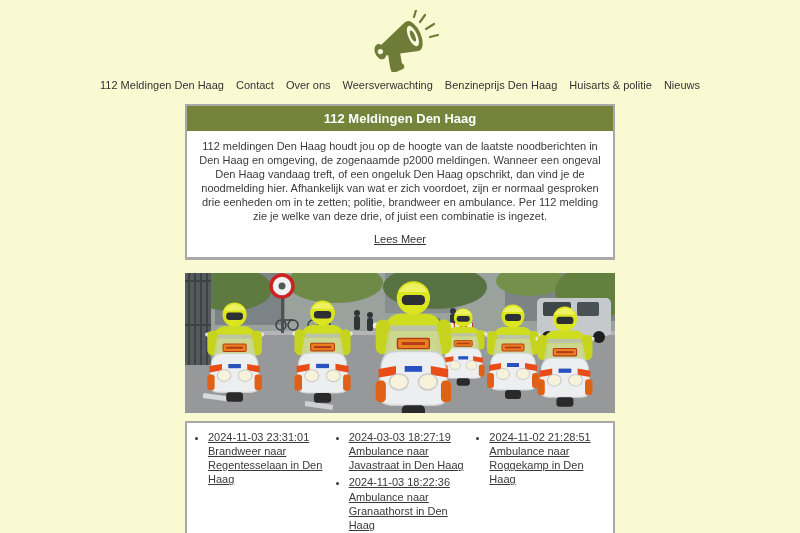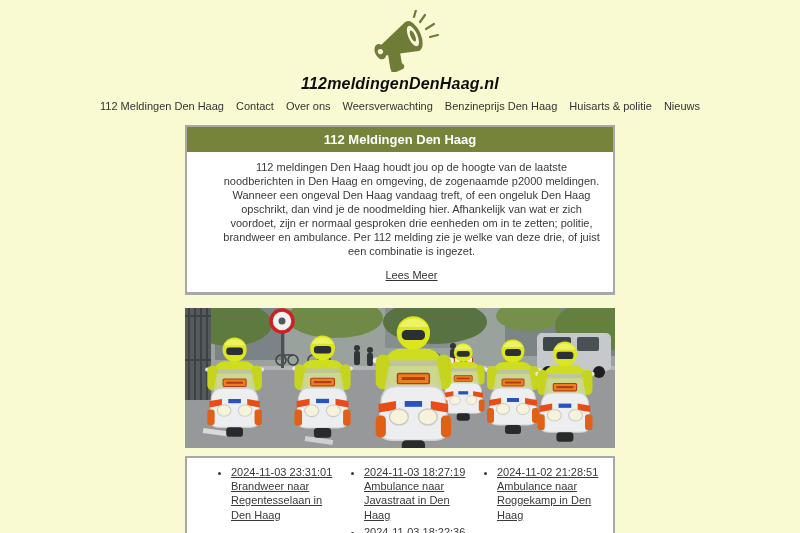--- a/index.html
+++ b/index.html
@@ -20,21 +20,21 @@
   nav.main-nav a{color:#333;text-decoration:none;margin:0 6px;}
   main{width:430px;margin:13px auto 0;}
   .box{background:#fff;border:2px solid #a8a8a8;border-bottom-width:3px;}
   .box-header{
     background:#75833B;color:#fff;
     font-weight:bold;font-size:13px;text-align:center;
     padding:5px 0;
   }
   .box-body{
     padding:8px 12px 10px;
-    font-size:11px;line-height:1.28;color:#3a3a3a;text-align:center;margin-left:23px;
+    font-size:11px;line-height:1.28;color:#3a3a3a;text-align:center;
   }
   .read-more{display:inline-block;margin-top:9px;color:#333;text-decoration:underline;}
   .photo{display:block;margin:13px 0 8px;}
   .p2000-body{padding:7px 6px 10px;text-align:left;}
   .cols{display:flex;gap:8px;}
   .cols ul{margin:0;padding:0 0 0 15px;font-size:11px;line-height:1.3;flex:1;min-width:0;}
   .cols li{margin-bottom:3px;}
   .cols li.continuation{list-style:none;}
   .cols a{color:#3a3a3a;text-decoration:underline;}
 </style>
@@ -55,21 +55,20 @@
         <rect x="29" y="52" width="14" height="6" rx="3"></rect>
       </g>
       <g stroke="#6e7c38" stroke-width="2.2" fill="none" stroke-linecap="round">
         <path d="M68 12 l5 -7"></path>
         <path d="M74 19 l8 -5"></path>
         <path d="M62 7 l2 -7"></path>
         <path d="M78 27 l8 -2"></path>
       </g>
     </svg>
   </div>
-  <h1 class="site-title">112meldingenDenHaag.nl</h1>
   <nav class="main-nav"><a href="#">112 Meldingen Den Haag</a><a href="#">Contact</a><a href="#">Over ons</a><a href="#">Weersverwachting</a><a href="#">Benzineprijs Den Haag</a><a href="#">Huisarts &amp; politie</a><a href="#">Nieuws</a></nav>
 </header>
 
 <main>
 
   <section class="box">
     <div class="box-header">112 Meldingen Den Haag</div>
     <div class="box-body">
       <p style="margin:0">112 meldingen Den Haag houdt jou op de hoogte van de laatste noodberichten in Den Haag en omgeving, de zogenaamde p2000 meldingen. Wanneer een ongeval Den Haag vandaag treft, of een ongeluk Den Haag opschrikt, dan vind je de noodmelding hier. Afhankelijk van wat er zich voordoet, zijn er normaal gesproken drie eenheden om in te zetten; politie, brandweer en ambulance. Per 112 melding zie je welke van deze drie, of juist een combinatie is ingezet.</p>
       <a href="#" class="read-more">Lees Meer</a>
@@ -181,21 +180,21 @@
     <use href="#rider" x="0" y="0" width="64" height="96" transform="translate(182,6) scale(1.45)"></use>
   </svg>
 
   <section class="box">
     <div class="box-body p2000-body">
       <div class="cols">
         <ul>
             <li><a href="#">2024-11-03 23:31:01 Brandweer naar Regentesselaan in Den Haag</a></li>
           </ul>
         <ul>
-            <li><a href="#">2024-11-03 18:27:19 Ambulance naar Javastraat in Den Haag</a></li>
+            <li><a href="#">2024-03-03 18:27:19 Ambulance naar Javastraat in Den Haag</a></li>
             <li><a href="#">2024-11-03 18:22:36 Ambulance naar Granaathorst in Den Haag</a></li>
           </ul>
         <ul>
             <li><a href="#">2024-11-02 21:28:51 Ambulance naar Roggekamp in Den Haag</a></li>
           </ul>
       </div>
     </div>
   </section>
 
 </main>

